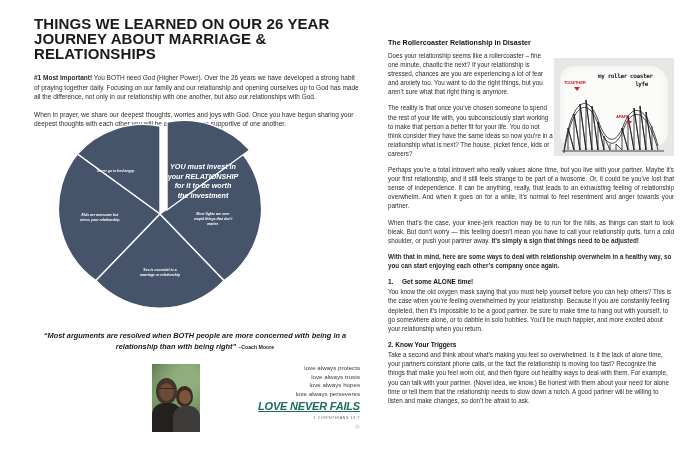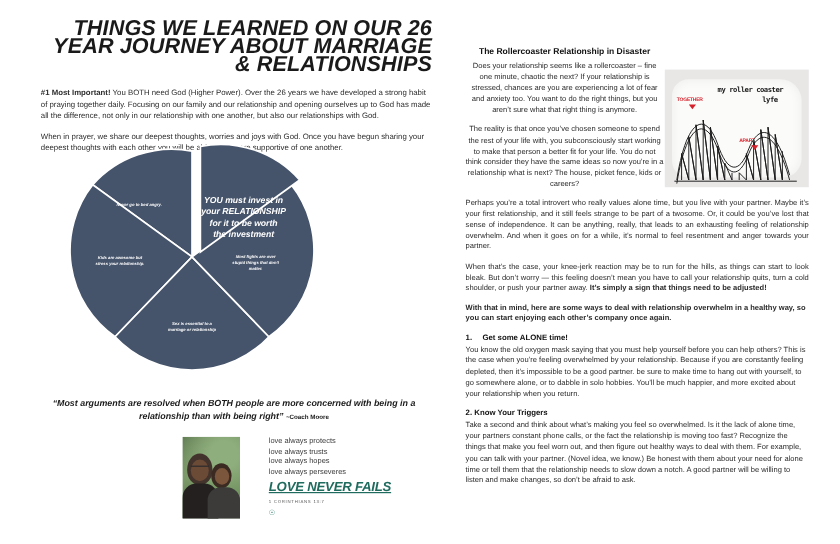--- a/index.html
+++ b/index.html
@@ -11,22 +11,22 @@
     overflow:hidden;
     position:relative;
   }
   .page{position:relative;width:700px;height:453px;}
 
   
   .left-col{
     position:absolute;left:28px;top:8px;width:338px;height:440px;
   }
   .doc-title{
-    font-style:italic;font-weight:bold;font-size:18px;line-height:15px;
-    text-align:right;letter-spacing:.1px;color:#1a1a1a;
+    font-weight:bold;font-size:15px;line-height:15px;
+    text-align:left;letter-spacing:.1px;color:#1a1a1a;
     margin:8px 6px 12px 6px;
   }
   .para{
     font-size:6.5px;line-height:9.6px;color:#2b2b2b;
     margin:0 6px 8px 6px;text-align:left;
   }
   .para b{font-weight:bold;}
 
   
   .chart-wrap{
@@ -85,21 +85,21 @@
   }
   .couple-photo .face2{
     position:absolute;left:27px;top:26px;width:12px;height:14px;border-radius:50%;
     background:#7b563d;
   }
   .couple-photo .body2{
     position:absolute;left:21px;top:42px;width:27px;height:27px;border-radius:11px 11px 0 0;
     background:#3c3b3a;
   }
   .verse-block{
-    position:absolute;left:72px;top:0;width:150px;text-align:left;
+    position:absolute;left:58px;top:0;width:150px;text-align:right;
   }
   .verse-line{
     font-size:6.2px;line-height:8.6px;color:#3a3a3a;
     font-family:"Liberation Sans",sans-serif;
   }
   .verse-head{
     font-size:11px;line-height:13px;font-weight:bold;font-style:italic;
     color:#1f6b5e;letter-spacing:-0.2px;margin-top:2px;
     text-decoration:underline;text-decoration-thickness:1px;
   }
@@ -122,21 +122,21 @@
   }
   .r-head{
     font-size:7.1px;font-weight:bold;line-height:10px;color:#111;
     margin:0 0 3px 0;
   }
   .r-para{
     font-size:6.3px;line-height:9.1px;color:#2b2b2b;margin:0 0 7px 0;
   }
   .r-para.just{text-align:justify;}
   .r-para b{font-weight:bold;}
-  .wrap-right{width:165px;text-align:center;}
+  .wrap-right{width:165px;}
   .r-num{
     font-size:6.5px;font-weight:bold;line-height:9.4px;margin:0 0 1px 0;color:#111;
   }
   .r-num .n{display:inline-block;width:14px;}
 
   
   .pillow-img{
     position:absolute;left:554px;top:58px;width:120px;height:98px;
     background:#e9e7e6;overflow:hidden;
   }

